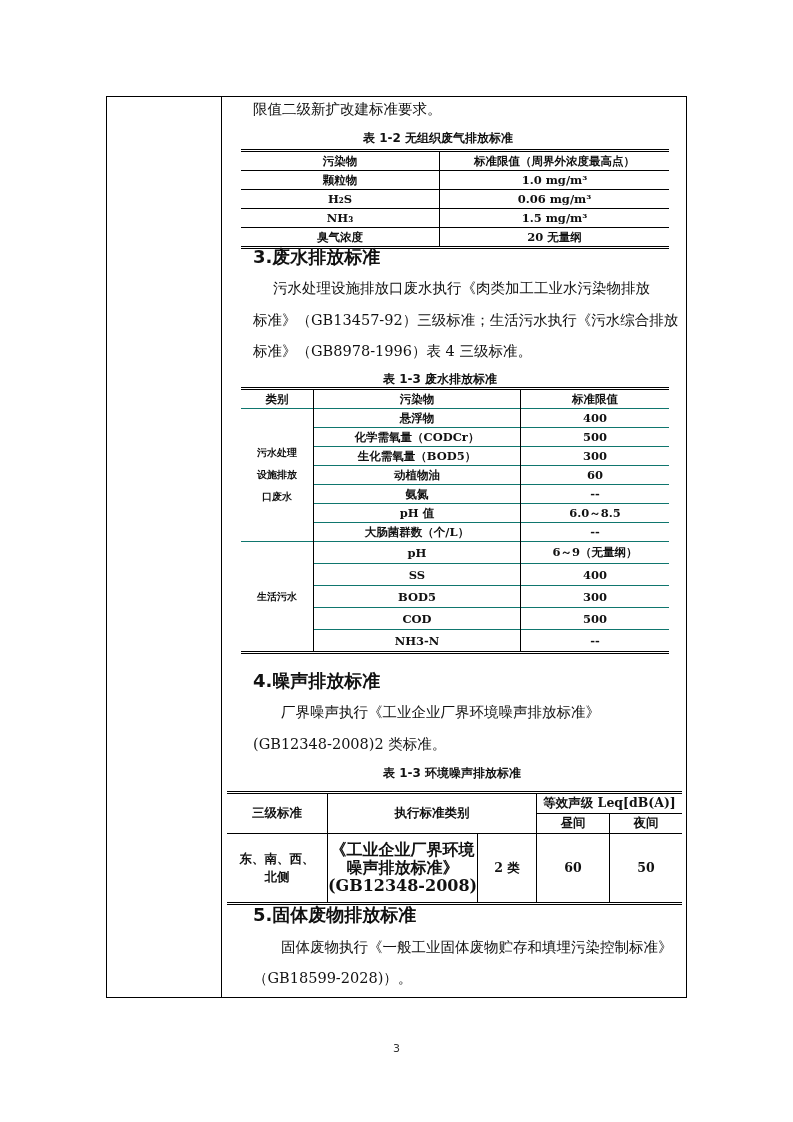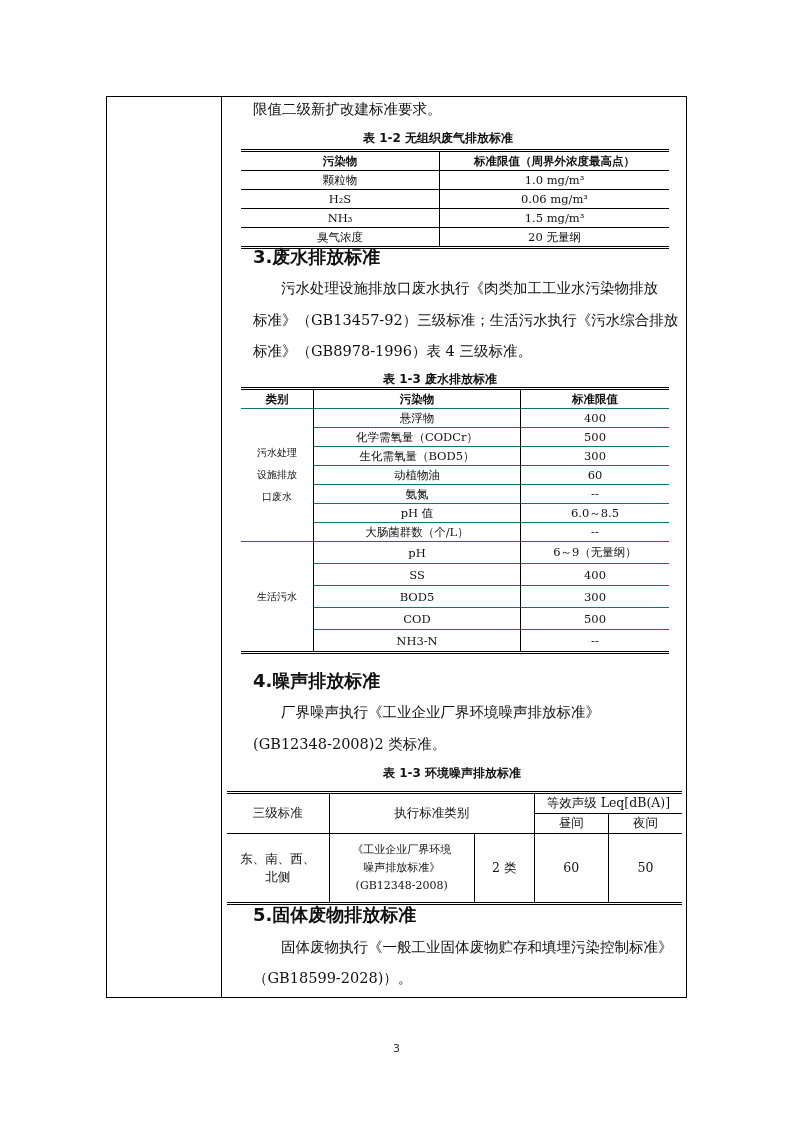--- a/index.html
+++ b/index.html
@@ -4,21 +4,21 @@
 <style>
   html, body { margin:0; padding:0; background:#ffffff; }
   body { width:793px; height:1122px; position:relative; font-family:"DejaVu Serif","Liberation Serif",serif; color:#111; }
   .frame { position:absolute; left:106px; top:96px; width:581px; height:902px; border:1px solid #000; box-sizing:border-box; }
   .leftcol { position:absolute; left:0; top:0; width:115px; height:100%; border-right:1px solid #000; box-sizing:border-box; }
   .content { position:absolute; left:116px; top:0; right:0; bottom:0; padding-left:6px; padding-right:6px; }
   .p { font-size:14.5px; line-height:20px; white-space:nowrap; position:absolute; left:6px;padding-left:24px; }
   .h { font-family:"DejaVu Sans","Liberation Sans",sans-serif; font-weight:bold; font-size:18px; }
   .cap { position:absolute; font-family:"DejaVu Sans","Liberation Sans",sans-serif; font-weight:bold; font-size:12px; white-space:nowrap; }
   table { border-collapse:collapse; position:absolute; font-size:12px; }
-  td, th { padding:0; text-align:center; vertical-align:middle; font-weight:normal; white-space:nowrap; }
+  td, th { padding:0; text-align:center; vertical-align:middle; font-weight:bold; white-space:nowrap; }
   th { font-family:"DejaVu Sans","Liberation Sans",sans-serif; font-weight:bold; }
   .t2 { left:18px; top:52px; width:428px; border-top:3px double #000; border-bottom:3px double #000; }
   .t2 td, .t2 th { border-top:1px solid #000; height:18px; font-size:11.5px; }
   .t2 td.c2, .t2 th.c2 { border-left:1px solid #000; }
   .t3 { left:18px; top:290px; width:428px; border-top:3px double #000; border-bottom:3px double #000; }
   .t3 td, .t3 th { border-top:1px solid #0f766e; height:18px; font-size:11.5px; }
   .t3 .bl { border-left:1px solid #000; }
   .t3 td.cat { line-height:22px; white-space:normal; font-size:10px; }
   .t4 { left:4px; top:694px; width:455px; border-top:3px double #000; border-bottom:3px double #000; }
   .t4 td { border-top:1px solid #000; font-size:12.5px; }
@@ -56,21 +56,21 @@
         <td class="c2">1.5 mg/m³</td>
       </tr>
       <tr>
         <td>臭气浓度</td>
         <td class="c2">20 无量纲</td>
       </tr>
     </tbody>
       </table>
 
     <div class="p h" style="top:150px;">3.废水排放标准</div>
-    <div class="p" style="top:181px; left:34px;">污水处理设施排放口废水执行《肉类加工工业水污染物排放</div>
+    <div class="p" style="top:181px; left:26px;">污水处理设施排放口废水执行《肉类加工工业水污染物排放</div>
     <div class="p" style="top:213px;">标准》（GB13457-92）三级标准；生活污水执行《污水综合排放</div>
     <div class="p" style="top:244px;">标准》（GB8978-1996）表 4 三级标准。</div>
 
     <div class="cap" style="left:160px; top:274px;">表 1-3   废水排放标准</div>
     <table class="t3">
       <tbody>
           <tr>
         <th style="width:72px;">类别</th>
         <th class="bl" style="width:206px;">污染物</th>
         <th class="bl">标准限值</th>
@@ -142,21 +142,21 @@
       </tr>
       <tr>
         <td class="bl hdr" style="width:72px;">昼间</td>
         <td class="bl hdr" style="width:72px;">夜间</td>
       </tr>
       <tr class="rowbig">
         <td>
           <div>东、南、西、</div>
           <div>北侧</div>
         </td>
-        <td class="bl" style="width:142px; font-size:11px;">
+        <td class="bl" style="width:142px; font-size:16px;">
           <div>《工业企业厂界环境</div>
           <div>噪声排放标准》</div>
           <div>(GB12348-2008)</div>
         </td>
         <td class="bl" style="width:58px;">2 类</td>
         <td class="bl">60</td>
         <td class="bl">50</td>
       </tr>
     </tbody>
       </table>

